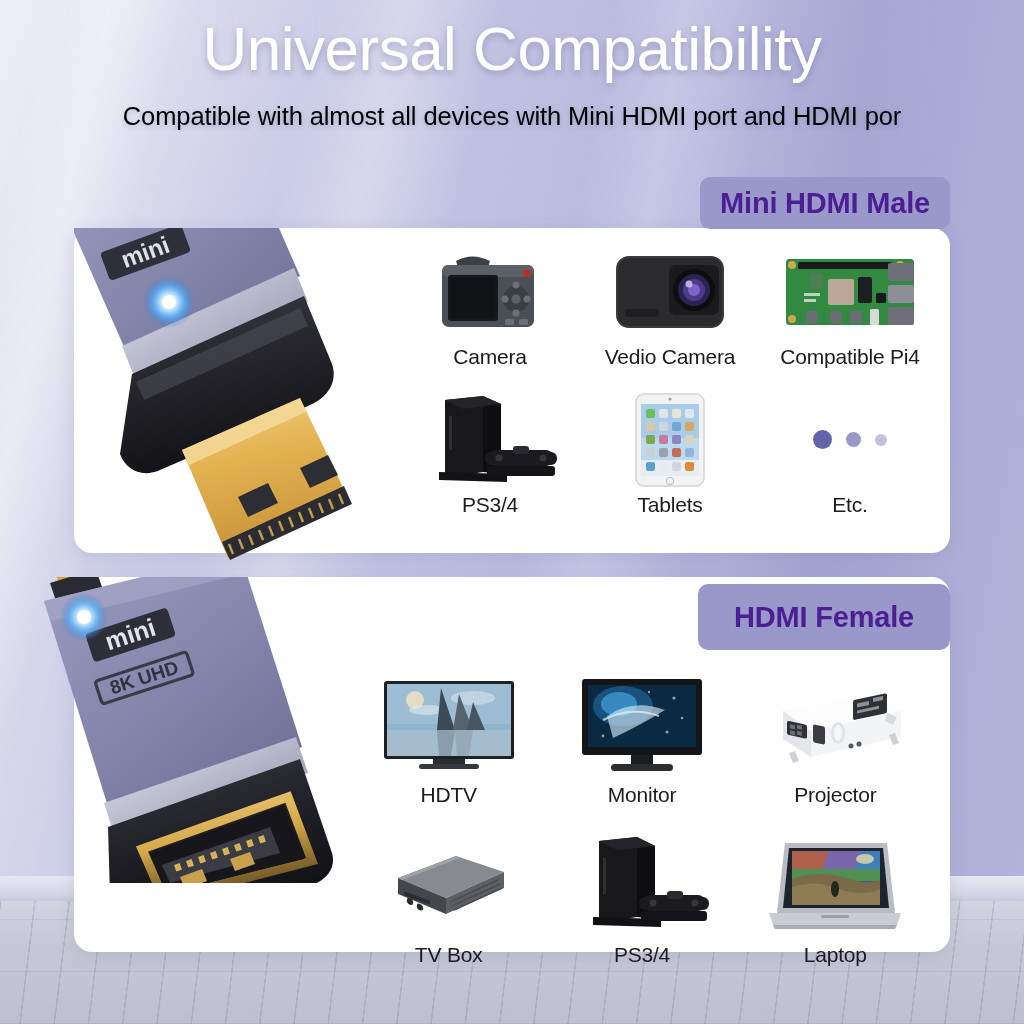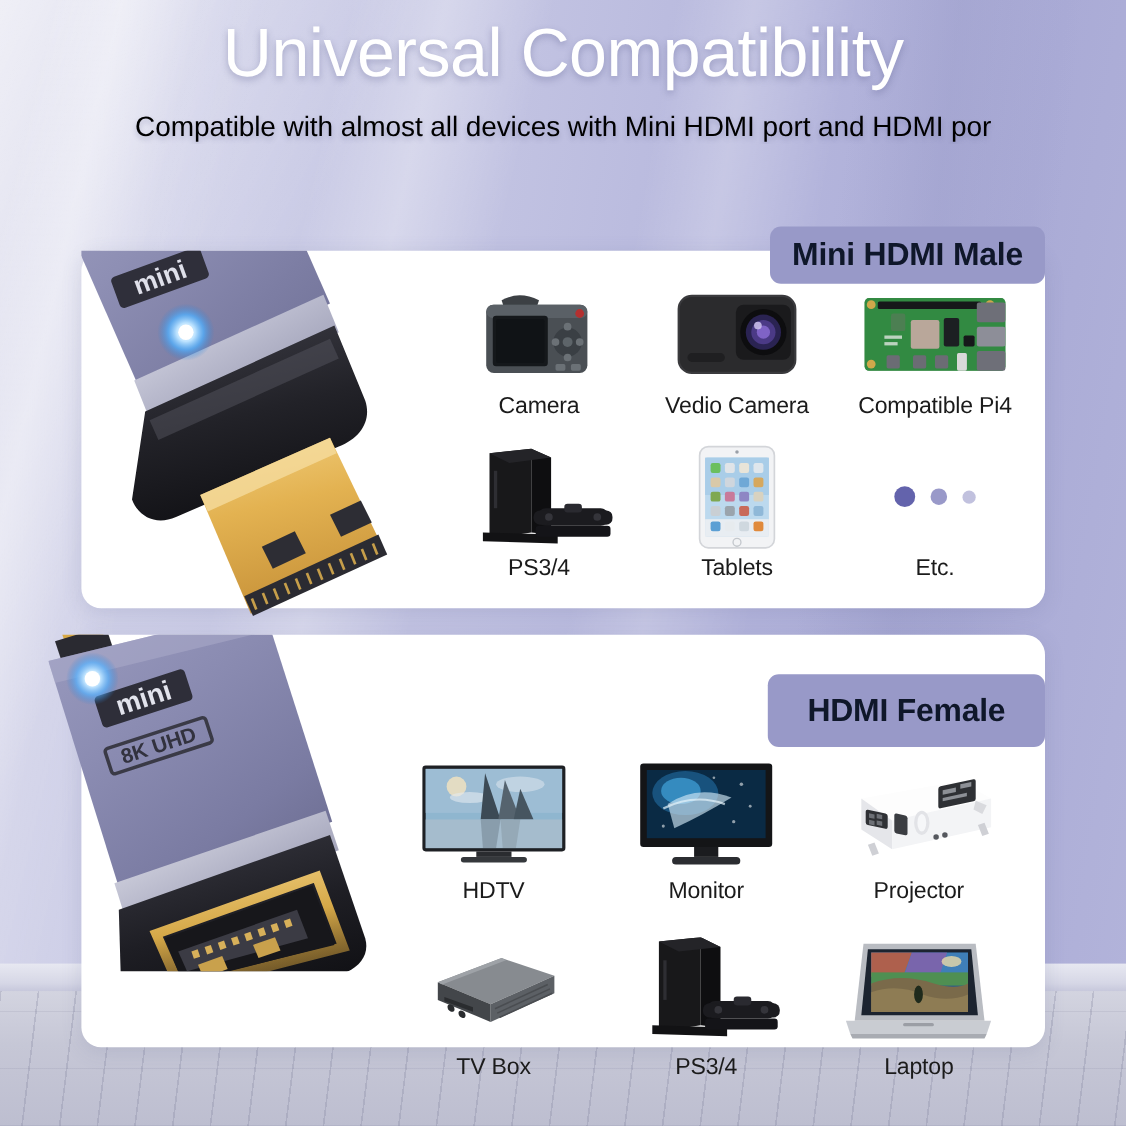--- a/index.html
+++ b/index.html
@@ -61,39 +61,38 @@
   .card {
     position:absolute; background:#ffffff; border-radius:18px; z-index:3;
     box-shadow:0 4px 18px rgba(95,97,145,.16);
   }
   #card-male   { left:74px; top:228px; width:876px; height:325px; }
   #card-female { left:74px; top:577px; width:876px; height:375px; }
 
   .badge {
     position:absolute; z-index:6;
     background:#9899c8; border-radius:10px;
-    color:#0f172a; font-size:29px; font-weight:bold;
+    color:#4c1d95; font-size:29px; font-weight:bold;
     display:flex; align-items:center; justify-content:center;
     letter-spacing:-.2px;
-    margin-top:29px;
   }
   #badge-male   { left:700px; top:177px; width:250px; height:52px; }
   #badge-female { left:698px; top:584px; width:252px; height:66px; }
 
   
   .grid { position:absolute; display:grid; z-index:4; }
   #grid-male {
     left:400px; top:246px; width:540px; height:295px;
     grid-template-columns:repeat(3,1fr); grid-template-rows:repeat(2,1fr);
   }
   #grid-female {
     left:352px; top:676px; width:580px; height:320px;
     grid-template-columns:repeat(3,1fr); grid-template-rows:repeat(2,1fr);
   }
-  .cell { display:flex; flex-direction:column; align-items:center; justify-content:center; }
+  .cell { display:flex; flex-direction:column; align-items:center; justify-content:flex-start; }
   .cell .art { height:92px; display:flex; align-items:center; justify-content:center; }
   .cell .cap {
     margin-top:7px; font-size:21px; color:#1b1b1b; white-space:nowrap; letter-spacing:-.2px;
   }
   #grid-female .cell .art { height:100px; }
 
   
   .etc-dots { display:flex; align-items:center; gap:14px; }
   .etc-dots i { display:block; border-radius:50%; background:#5b5ba8; }
   .etc-dots i:nth-child(1){ width:19px; height:19px; opacity:.95; }

